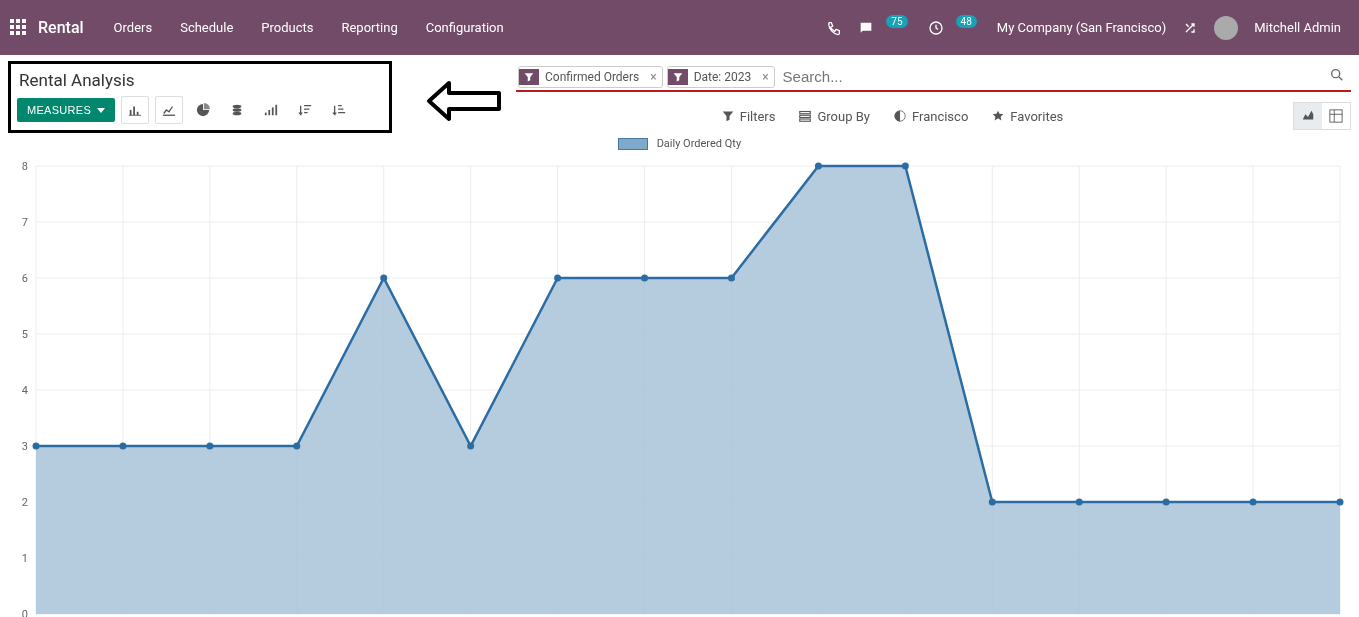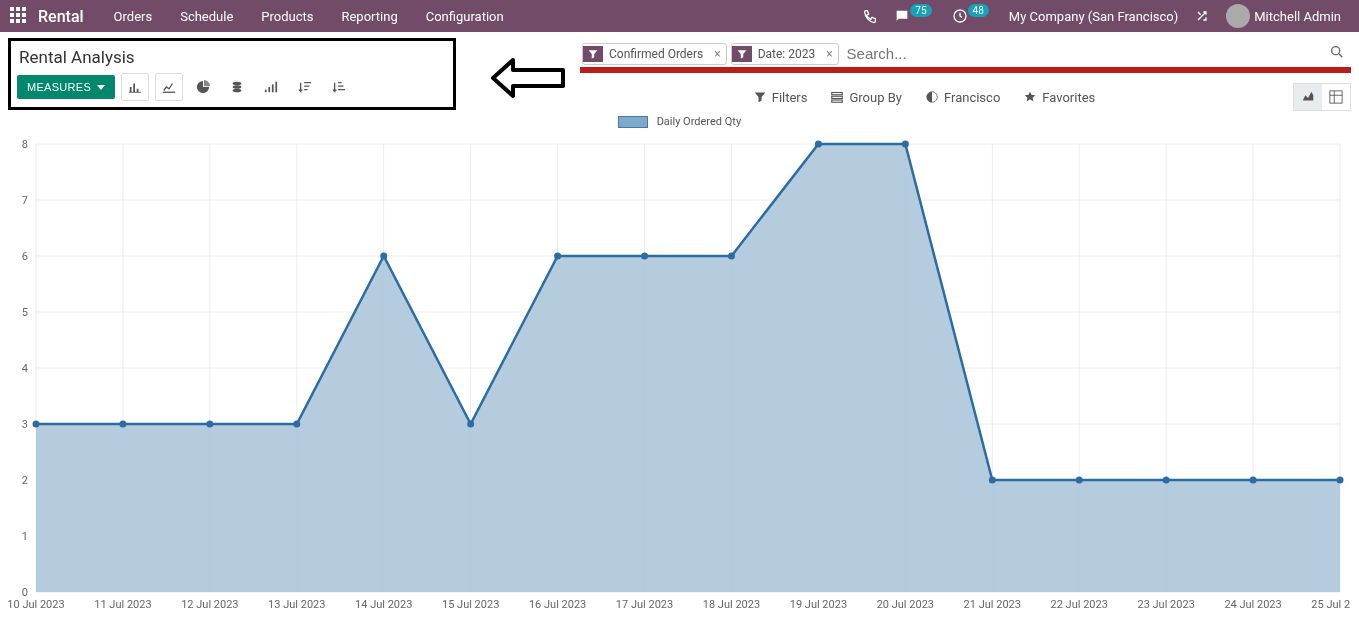--- a/index.html
+++ b/index.html
@@ -1,45 +1,45 @@
 <!DOCTYPE html>
 <html><head>
 <meta charset="utf-8">
 <style>
 * { box-sizing: border-box; margin: 0; padding: 0; }
 body { font-family: -apple-system, BlinkMacSystemFont, "Segoe UI", Roboto, "Helvetica Neue", Arial, sans-serif; font-size: 13px; color: #374151; background: #fff; width:1359px; }
 
 
-.top-nav { height: 32px; background: #714B67; display: flex; align-items: center; padding: 0 10px; color: #fff; }
+.top-nav { height: 55px; background: #714B67; display: flex; align-items: center; padding: 0 10px; color: #fff; }
 .apps-icon { width: 18px; height: 18px; display: grid; grid-template-columns: repeat(3,4px); grid-template-rows: repeat(3,4px); gap:2px; margin-right:10px; }
 .apps-icon span { background: #fff; }
 .brand { font-size: 16px; font-weight: 500; margin-right: 30px; }
 .nav-items { display: flex; gap: 28px; }
 .nav-items a { color: #fff; text-decoration: none; font-size: 13px; cursor:pointer; }
 .spacer { flex: 1; }
-.icon-btn { color: #fff; display:inline-flex; align-items:center; gap:4px; cursor:pointer; margin: 0 8px; position:relative; }
+.icon-btn { color: #fff; display:inline-flex; align-items:center; gap:16px; cursor:pointer; margin: 0 8px; position:relative; }
 .badge { background:#17a2b8; color:#fff; font-size:10px; padding:1px 5px; border-radius:8px; position:relative; top:-6px; left:-4px; }
 .user { display:flex; align-items:center; }
 .avatar { width:24px; height:24px; border-radius:50%; background:#aaa; display:inline-block; }
 
 
 .control-row { display:flex; align-items:flex-start; padding:6px 8px 0 8px; gap:12px; }
-.left-box { border: 3px solid #000; padding: 4px 6px 6px 6px; display:flex; flex-direction:column; gap:6px; width:448px; }
+.left-box { border: 3px solid #000; padding: 4px 6px 6px 6px; display:flex; flex-direction:column; gap:6px; width:384px; }
 .breadcrumb { font-size: 17px; color:#333; padding:2px 2px 0 2px; }
 .btn-row { display:flex; align-items:center; gap:6px; }
 .btn-measures { background:#00876e; color:#fff; border:none; padding:6px 10px; font-size:11px; display:flex; align-items:center; gap:6px; cursor:pointer; border-radius:2px; letter-spacing:0.3px;}
 .caret-down { width:0; height:0; border-left:4px solid transparent; border-right:4px solid transparent; border-top:5px solid #fff; }
 .btn-link { color:#017e84; background:none; border:none; font-size:11px; font-weight:500; letter-spacing:0.3px; cursor:pointer; padding:6px 6px; }
 .icon-box { width:28px; height:28px; border:1px solid #ddd; display:inline-flex; align-items:center; justify-content:center; cursor:pointer; border-radius:2px; background:#fff; }
 .icon-box.borderless { border-color: transparent; }
 
 .arrow-container { display:flex; align-items:center; padding-top:18px; padding-left:20px;}
 
 .search-col { flex:1; padding-top:2px; }
-.search-bar { display:flex; align-items:center; border-bottom:6px solid #b91c1c; gap:4px; padding:2px 2px; }
+.search-bar { display:flex; align-items:center; border-bottom:2px solid #b91c1c; gap:4px; padding:2px 2px; }
 .facet { display:flex; align-items:center; background:#fff; border:1px solid #ccc; border-radius:3px; font-size:12px; overflow:hidden; }
 .facet .fhead { background:#714B67; color:#fff; padding:3px 5px; display:flex; align-items:center; }
 .facet .flabel { padding:3px 6px; color:#555; }
 .facet .fclose { padding:0 5px; color:#888; cursor:pointer; }
 .search-input { flex:1; border:none; outline:none; font-size:15px; padding:3px 4px; background:transparent; color:#555; }
 .search-icon { color:#888; cursor:pointer; padding:0 4px; }
 
 .filter-row { display:flex; align-items:center; gap:24px; margin-top:10px; justify-content:flex-end; }
 .filter-row .grp { display:flex; gap:24px; margin:0 auto; }
 .fbtn { display:inline-flex; align-items:center; gap:6px; color:#555; cursor:pointer; font-size:13px; }

